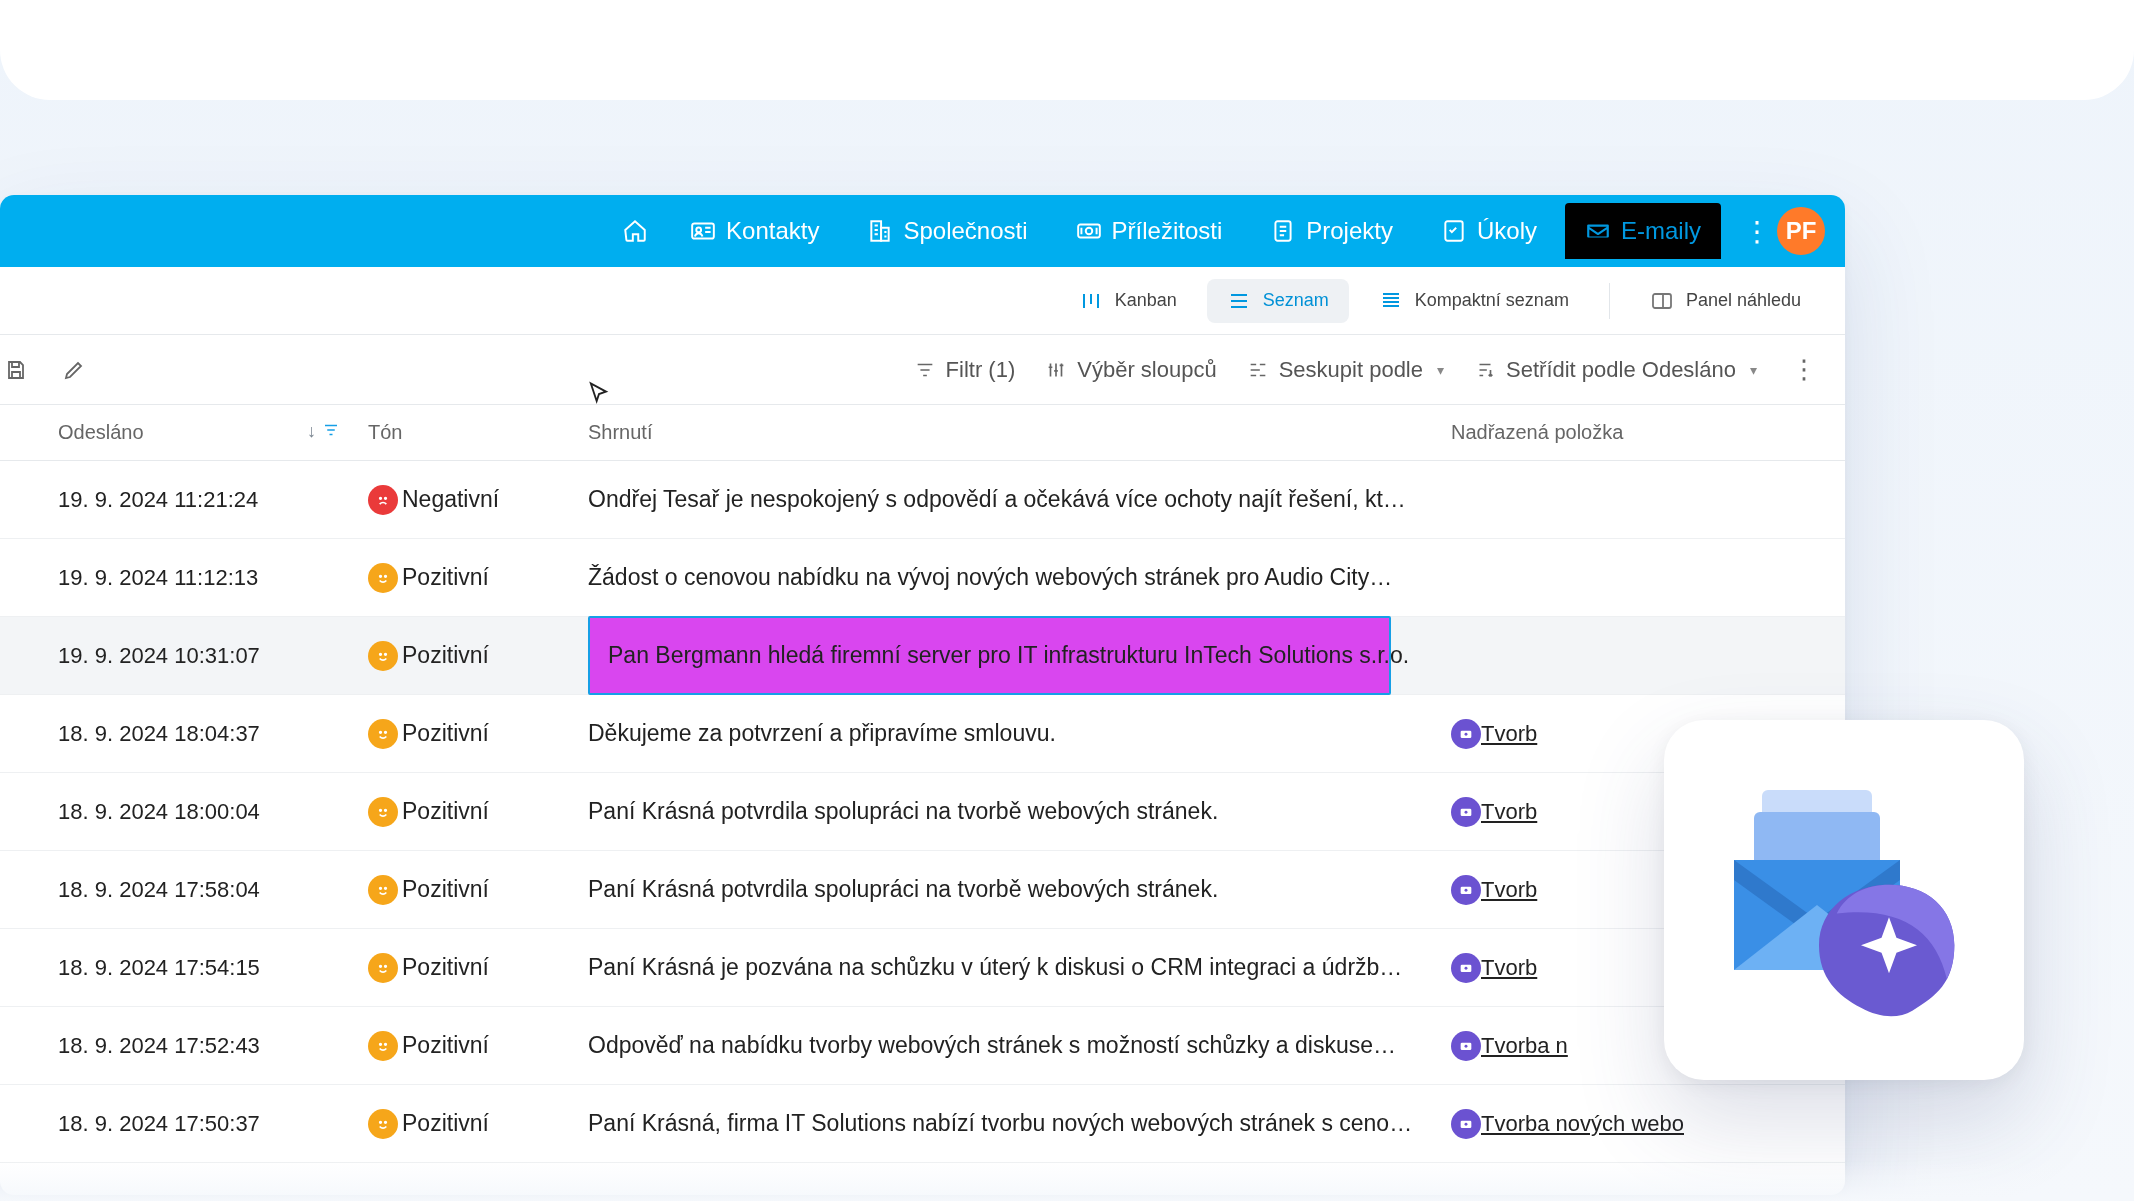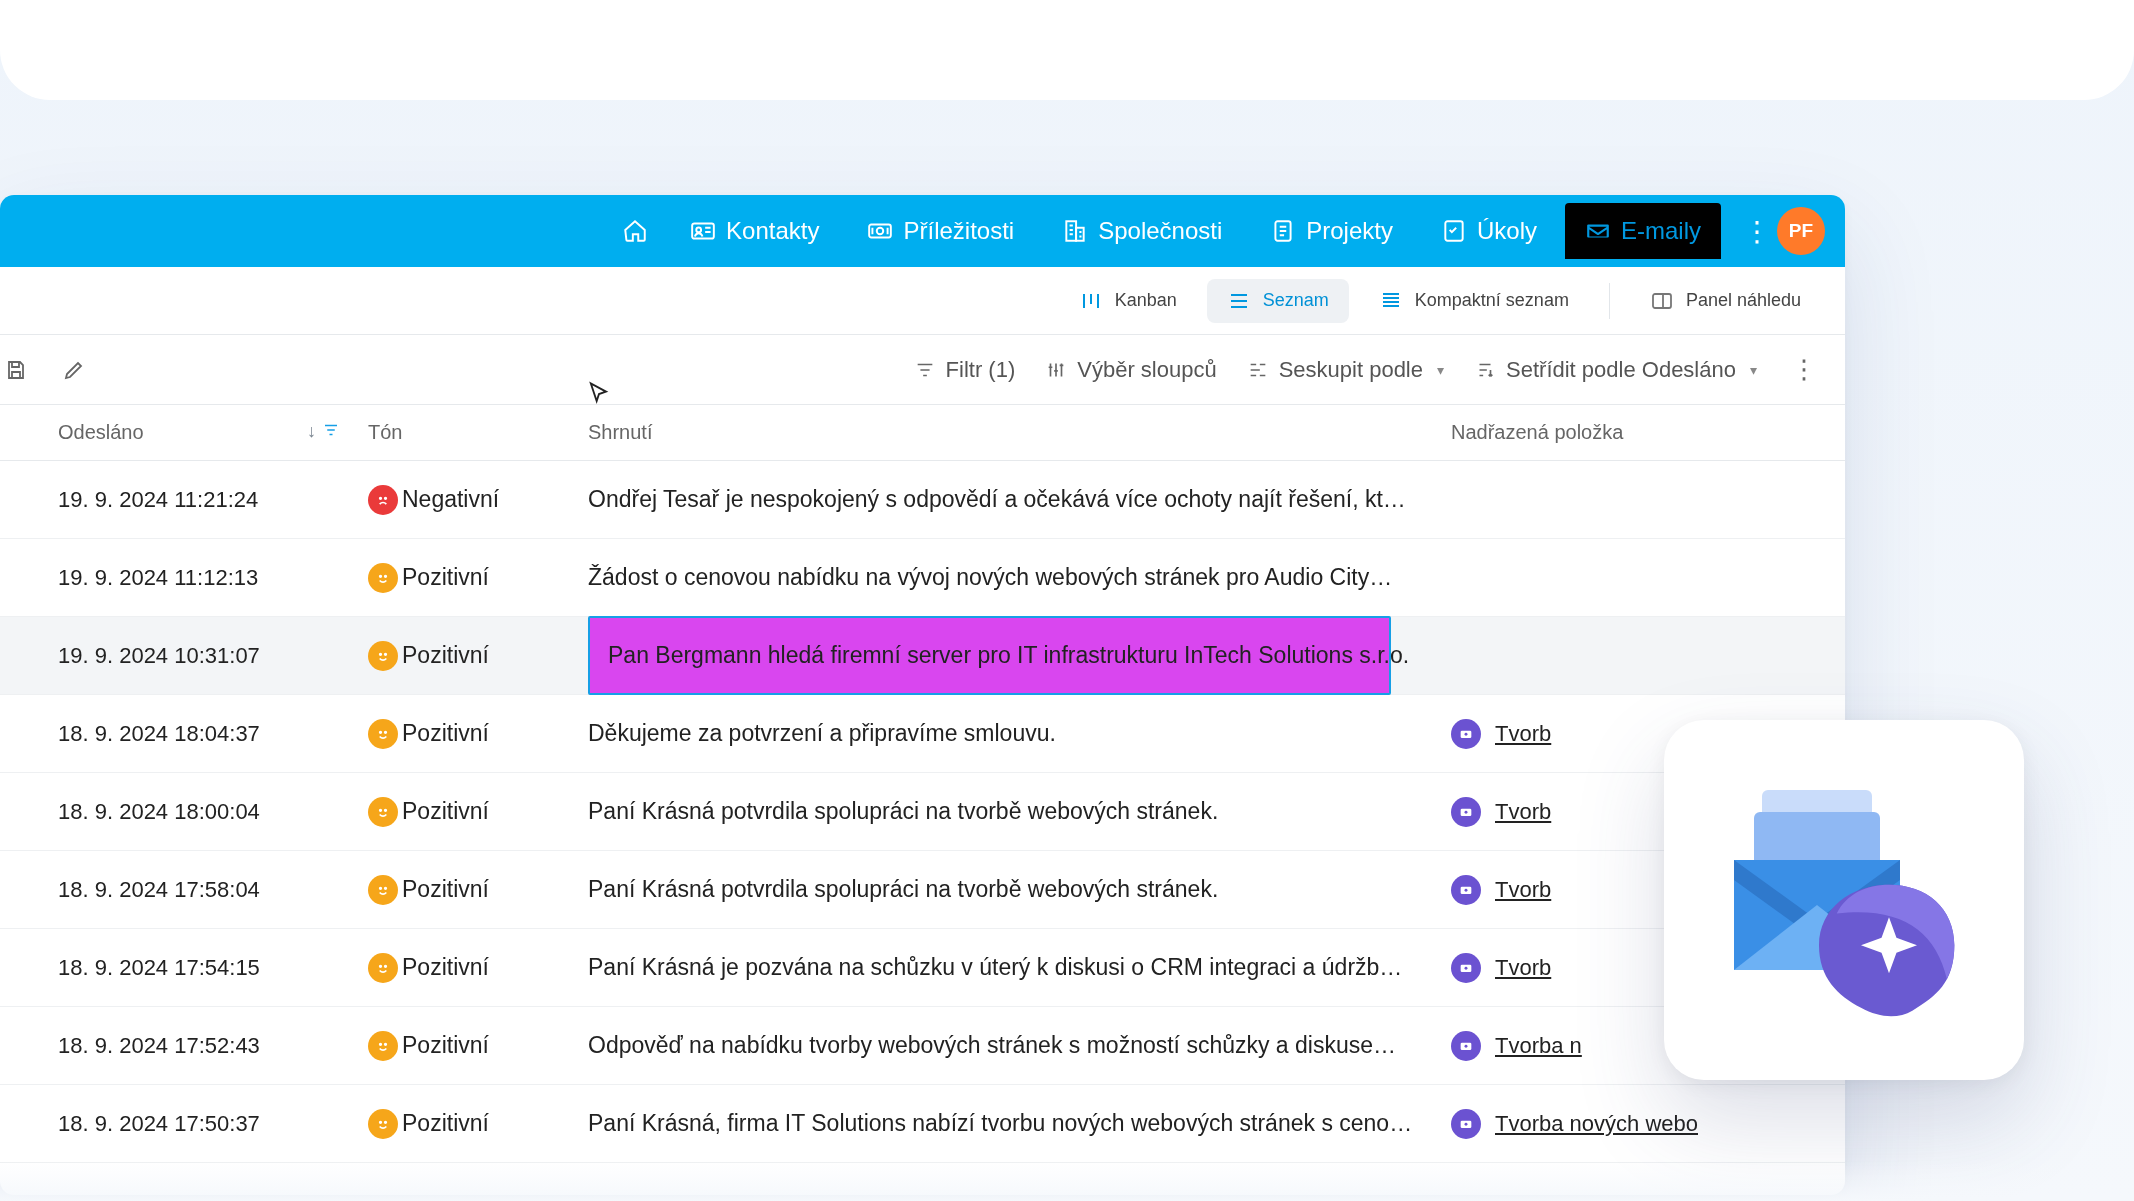--- a/index.html
+++ b/index.html
@@ -49,21 +49,21 @@
     color: #0098e0;
   }
   .nav-item svg { width: 26px; height: 26px; flex: 0 0 26px; }
   .kebab {
     width: 30px; text-align: center; font-size: 28px; color: #fff; padding: 0 14px; cursor: pointer;
   }
   .avatar {
     width: 48px; height: 48px; border-radius: 50%;
     background: #ff7a29; color: #fff; font-weight: 700;
     display: flex; align-items: center; justify-content: center;
-    font-size: 19px; margin-left: 10px;
+    font-size: 24px; margin-left: 10px;
   }
   
   .viewbar {
     height: 68px;
     border-bottom: 1px solid #e6e9ec;
     display: flex; align-items: center; justify-content: flex-end;
     padding: 0 24px; gap: 10px;
   }
   .view-item {
     display: flex; align-items: center; gap: 12px;
@@ -112,21 +112,21 @@
     display: flex; align-items: center;
     padding: 0 24px 0 58px;
     height: 78px;
     border-bottom: 1px solid #eef0f2;
     font-size: 23px; color: #222;
   }
   .row.selected { background: #f3f5f7; }
   .row .cell-sent { width: 310px; font-size: 22px;}
   .row .cell-tone { width: 220px; display:flex; align-items:center; gap:4px;}
   .row .cell-sum  { flex: 1; white-space: nowrap; overflow: hidden; text-overflow: ellipsis; padding-right: 30px;}
-  .row .cell-parent { width: 370px; display:flex; align-items:center; gap:14px;}
+  .row .cell-parent { width: 370px; display:flex; align-items:center; }
   .face { width: 30px; height: 30px; border-radius: 50%; display:flex; align-items:center; justify-content:center; color:#fff;}
   .face.pos { background:#f6a61a;}
   .face.neg { background:#ea3a3a;}
   .face svg { width:20px; height:20px;}
   .sum-box {
     border: 2px solid #169fe6; border-radius: 2px;
     padding: 24px 18px; width: calc(100% - 30px);
     background: #d946ef; color: #222;
   }
   .parent-badge {
@@ -177,33 +177,33 @@
     <div class="nav-item">
       <svg viewBox="0 0 24 24" fill="none" stroke="currentColor" stroke-width="1.8">
           <rect x="2" y="5" width="20" height="14" rx="2"></rect>
           <circle cx="8" cy="11" r="2.2"></circle>
           <path d="M4.5 17c.6-2 2.2-3 3.5-3s2.9 1 3.5 3M14 9h5M14 13h5"></path>
         </svg>
       <span>Kontakty</span>
     </div>
     <div class="nav-item">
       <svg viewBox="0 0 24 24" fill="none" stroke="currentColor" stroke-width="1.8">
+          <rect x="4" y="3" width="9" height="18"></rect>
+          <rect x="13" y="9" width="7" height="12"></rect>
+          <path d="M7 7h3M7 11h3M7 15h3M16 13h2M16 17h2"></path>
+        </svg>
+      <span>Společnosti</span>
+    </div>
+    <div class="nav-item">
+      <svg viewBox="0 0 24 24" fill="none" stroke="currentColor" stroke-width="1.8">
           <rect x="2" y="6" width="20" height="12" rx="2"></rect>
           <circle cx="12" cy="12" r="3"></circle>
           <path d="M5 9v6M19 9v6"></path>
         </svg>
       <span>Příležitosti</span>
-    </div>
-    <div class="nav-item">
-      <svg viewBox="0 0 24 24" fill="none" stroke="currentColor" stroke-width="1.8">
-          <rect x="4" y="3" width="9" height="18"></rect>
-          <rect x="13" y="9" width="7" height="12"></rect>
-          <path d="M7 7h3M7 11h3M7 15h3M16 13h2M16 17h2"></path>
-        </svg>
-      <span>Společnosti</span>
     </div>
     <div class="nav-item">
       <svg viewBox="0 0 24 24" fill="none" stroke="currentColor" stroke-width="1.8">
           <rect x="5" y="3" width="14" height="18" rx="2"></rect>
           <path d="M9 8h6M9 12h6M9 16h4"></path>
         </svg>
       <span>Projekty</span>
     </div>
     <div class="nav-item">
       <svg viewBox="0 0 24 24" fill="none" stroke="currentColor" stroke-width="1.8">

